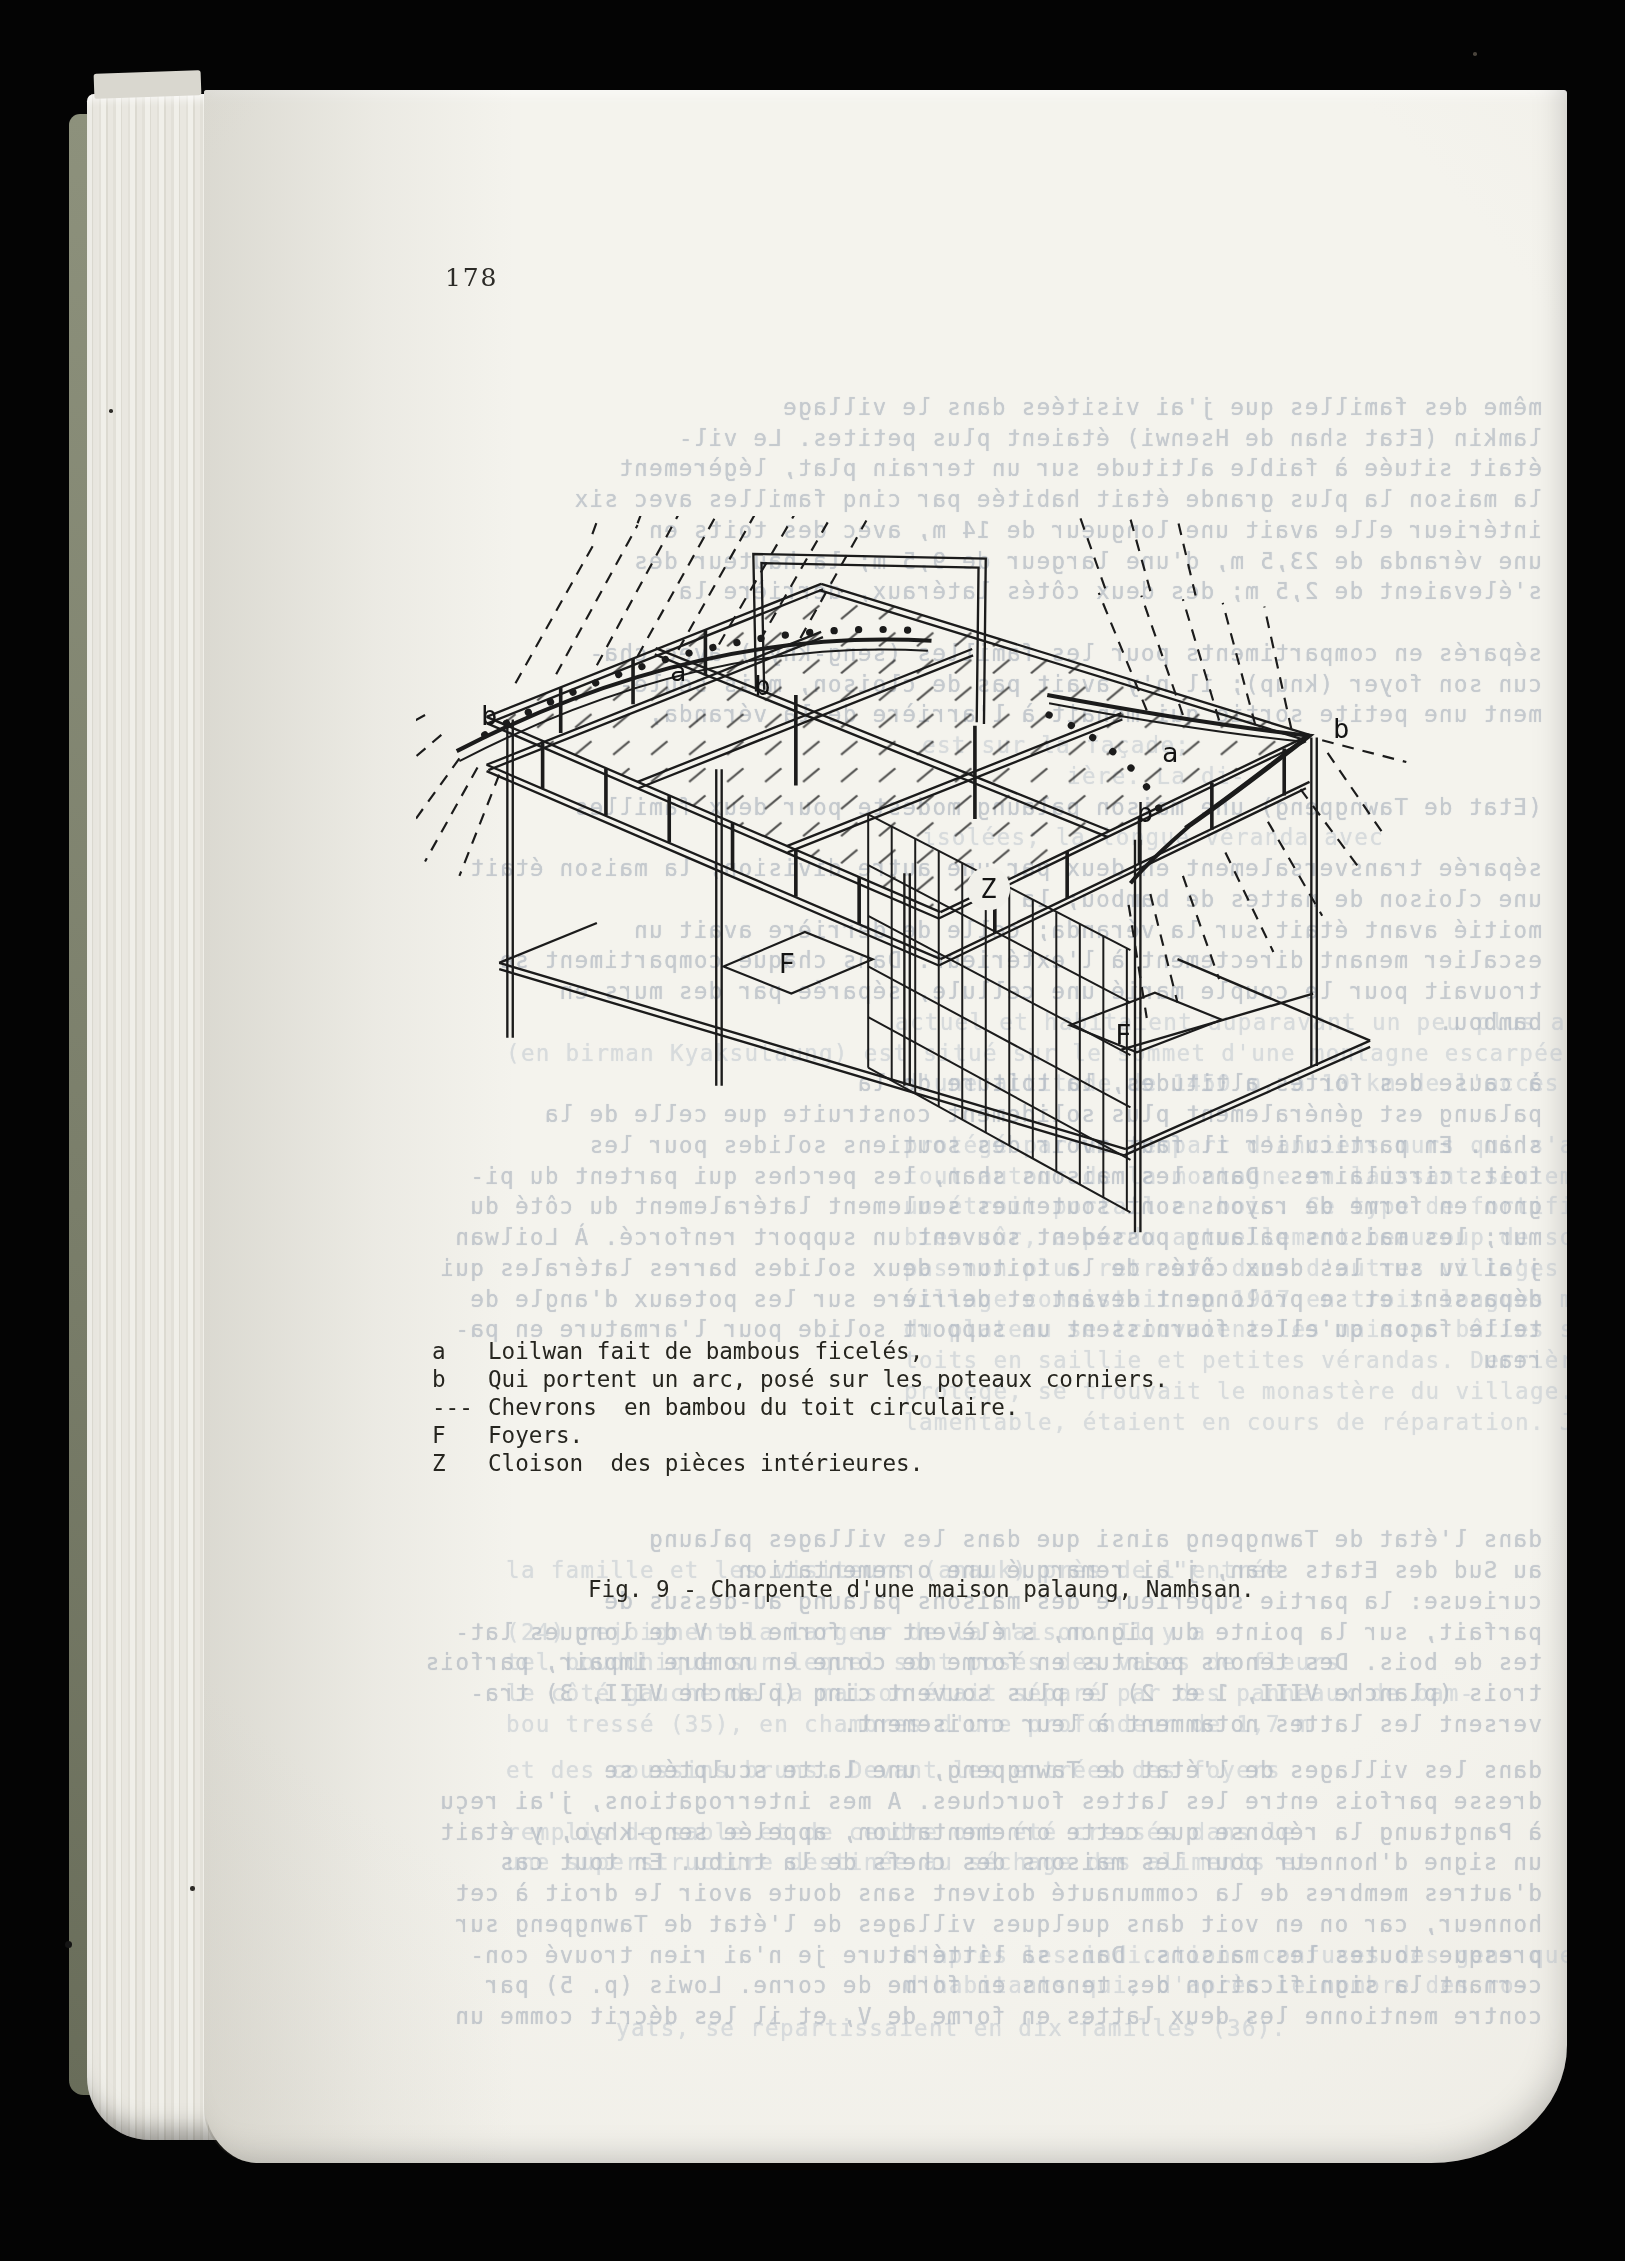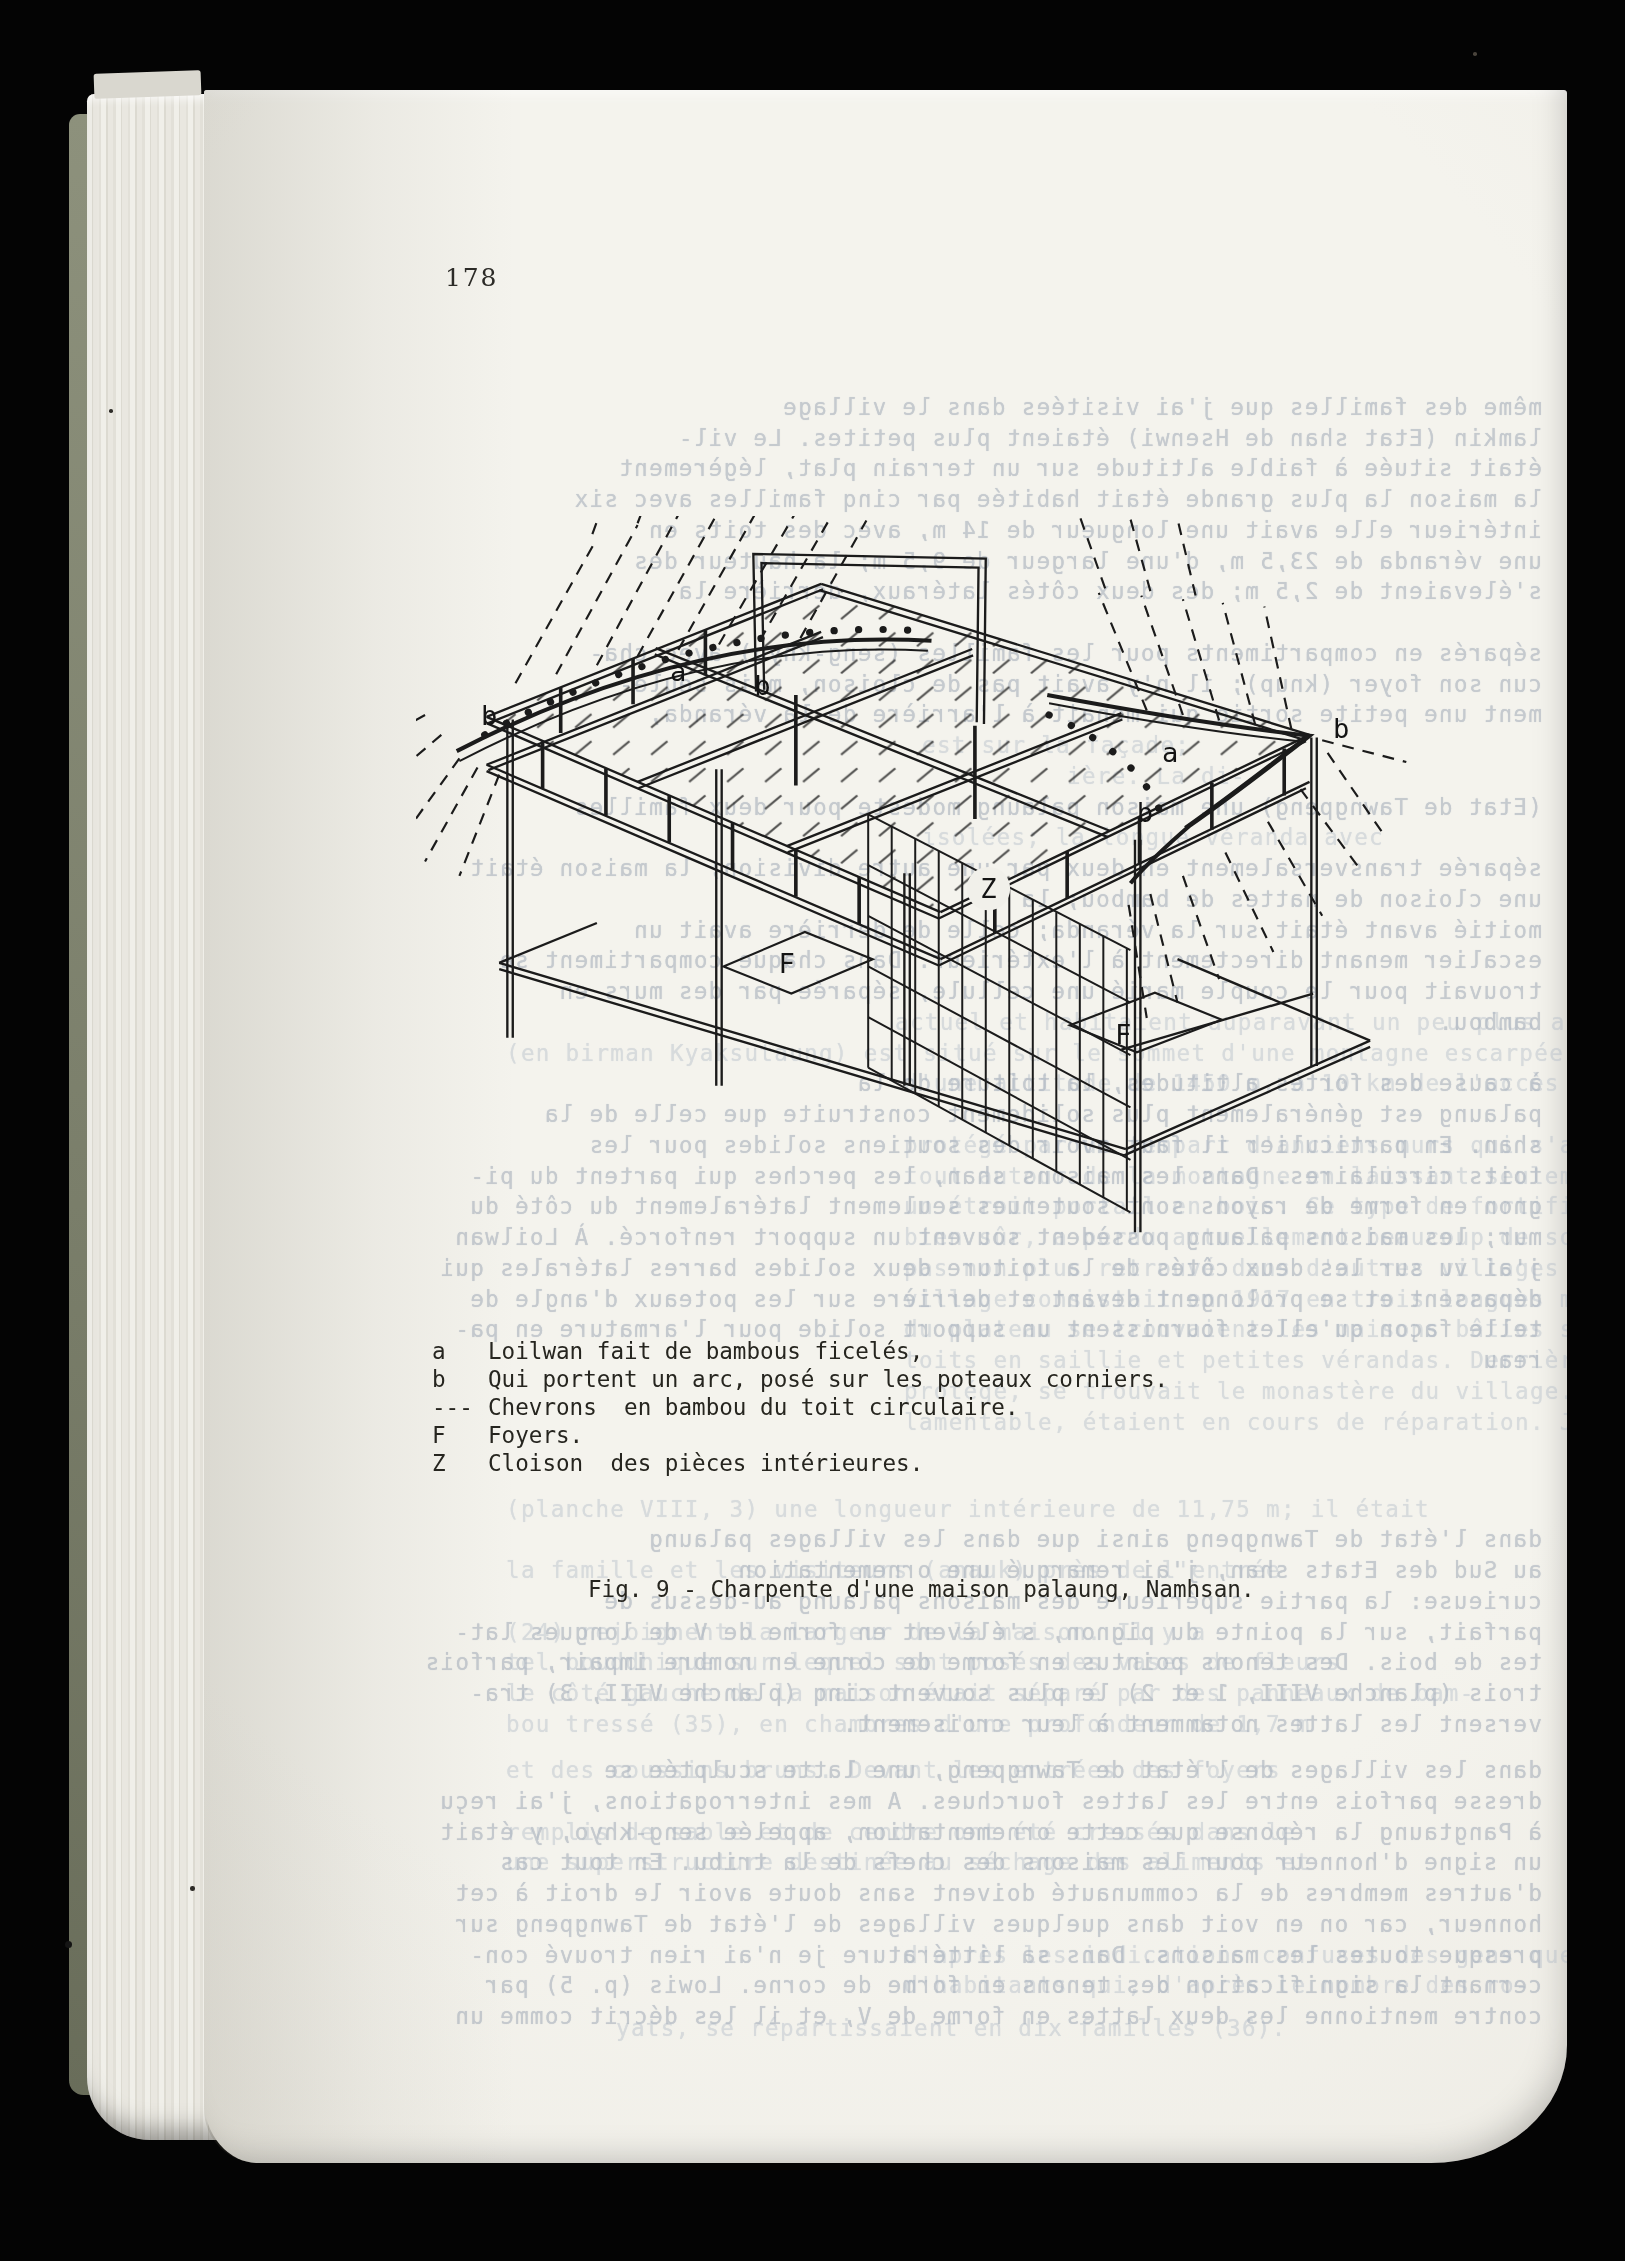--- a/index.html
+++ b/index.html
@@ -97,21 +97,20 @@
     <div class="g m" style="top:1167px;left:67px">j'ai vu sur les deux côtés de la toiture deux solides barres latérales qui</div>
     <div class="g p" style="top:1167px;left:700px">pas non plus retrouvé dans d'autres villages palaung</div>
     <div class="g m" style="top:1198px;left:67px">dépassent et se prolongent devant et derrière sur les poteaux d'angle de</div>
     <div class="g p" style="top:1198px;left:700px">village consistait en 1917 en trois longues maisons</div>
     <div class="g m" style="top:1228px;left:67px">telle façon qu'elles fournissent un support solide pour l'armature en pa-</div>
     <div class="g p" style="top:1228px;left:700px">du plateau se trouvaient les maisons bâties sur le sol</div>
     <div class="g m" style="top:1259px;left:67px">reau</div>
     <div class="g p" style="top:1259px;left:700px">toits en saillie et petites vérandas. Derrière les maisons</div>
     <div class="g p" style="top:1290px;left:700px">protégé, se trouvait le monastère du village. Les maisons, dans un</div>
     <div class="g p" style="top:1321px;left:700px">lamentable, étaient en cours de réparation. J'ai mesuré sur la première</div>
-    <div class="g p" style="top:1408px;left:302px">(planche VIII, 3) une longueur intérieure de 11,75 m; il était</div>
     <div class="g m" style="top:1438px;left:67px">dans l'état de Tawngpeng ainsi que dans les villages palaung</div>
     <div class="g m" style="top:1469px;left:67px">au Sud des Etats shan, j'ai remarqué une ornementation</div>
     <div class="g p" style="top:1469px;left:302px">la famille et les visiteurs (anauk) près de l'entrée</div>
     <div class="g m" style="top:1500px;left:67px">curieuse: la partie supérieure des maisons palaung au-dessus de</div>
     <div class="g m" style="top:1531px;left:67px">parfait, sur la pointe du pignon, s'élèvent en forme de V de longues lat-</div>
     <div class="g p" style="top:1531px;left:302px">(24) rejoignent la largeur de la maison. Il y a</div>
     <div class="g m" style="top:1561px;left:67px">tes de bois. Des tenons pointus en forme de corne en nombre impair, parfois</div>
     <div class="g p" style="top:1561px;left:302px">tel bouddhique sur lequel sont posés des vases de fleurs</div>
     <div class="g m" style="top:1592px;left:67px">trois (planche VIII, 1 et 2) le plus souvent cinq (planche VIII, 3) tra-</div>
     <div class="g p" style="top:1592px;left:302px">le côté gauche de la maison était séparé par des panneaux de bam-</div>

